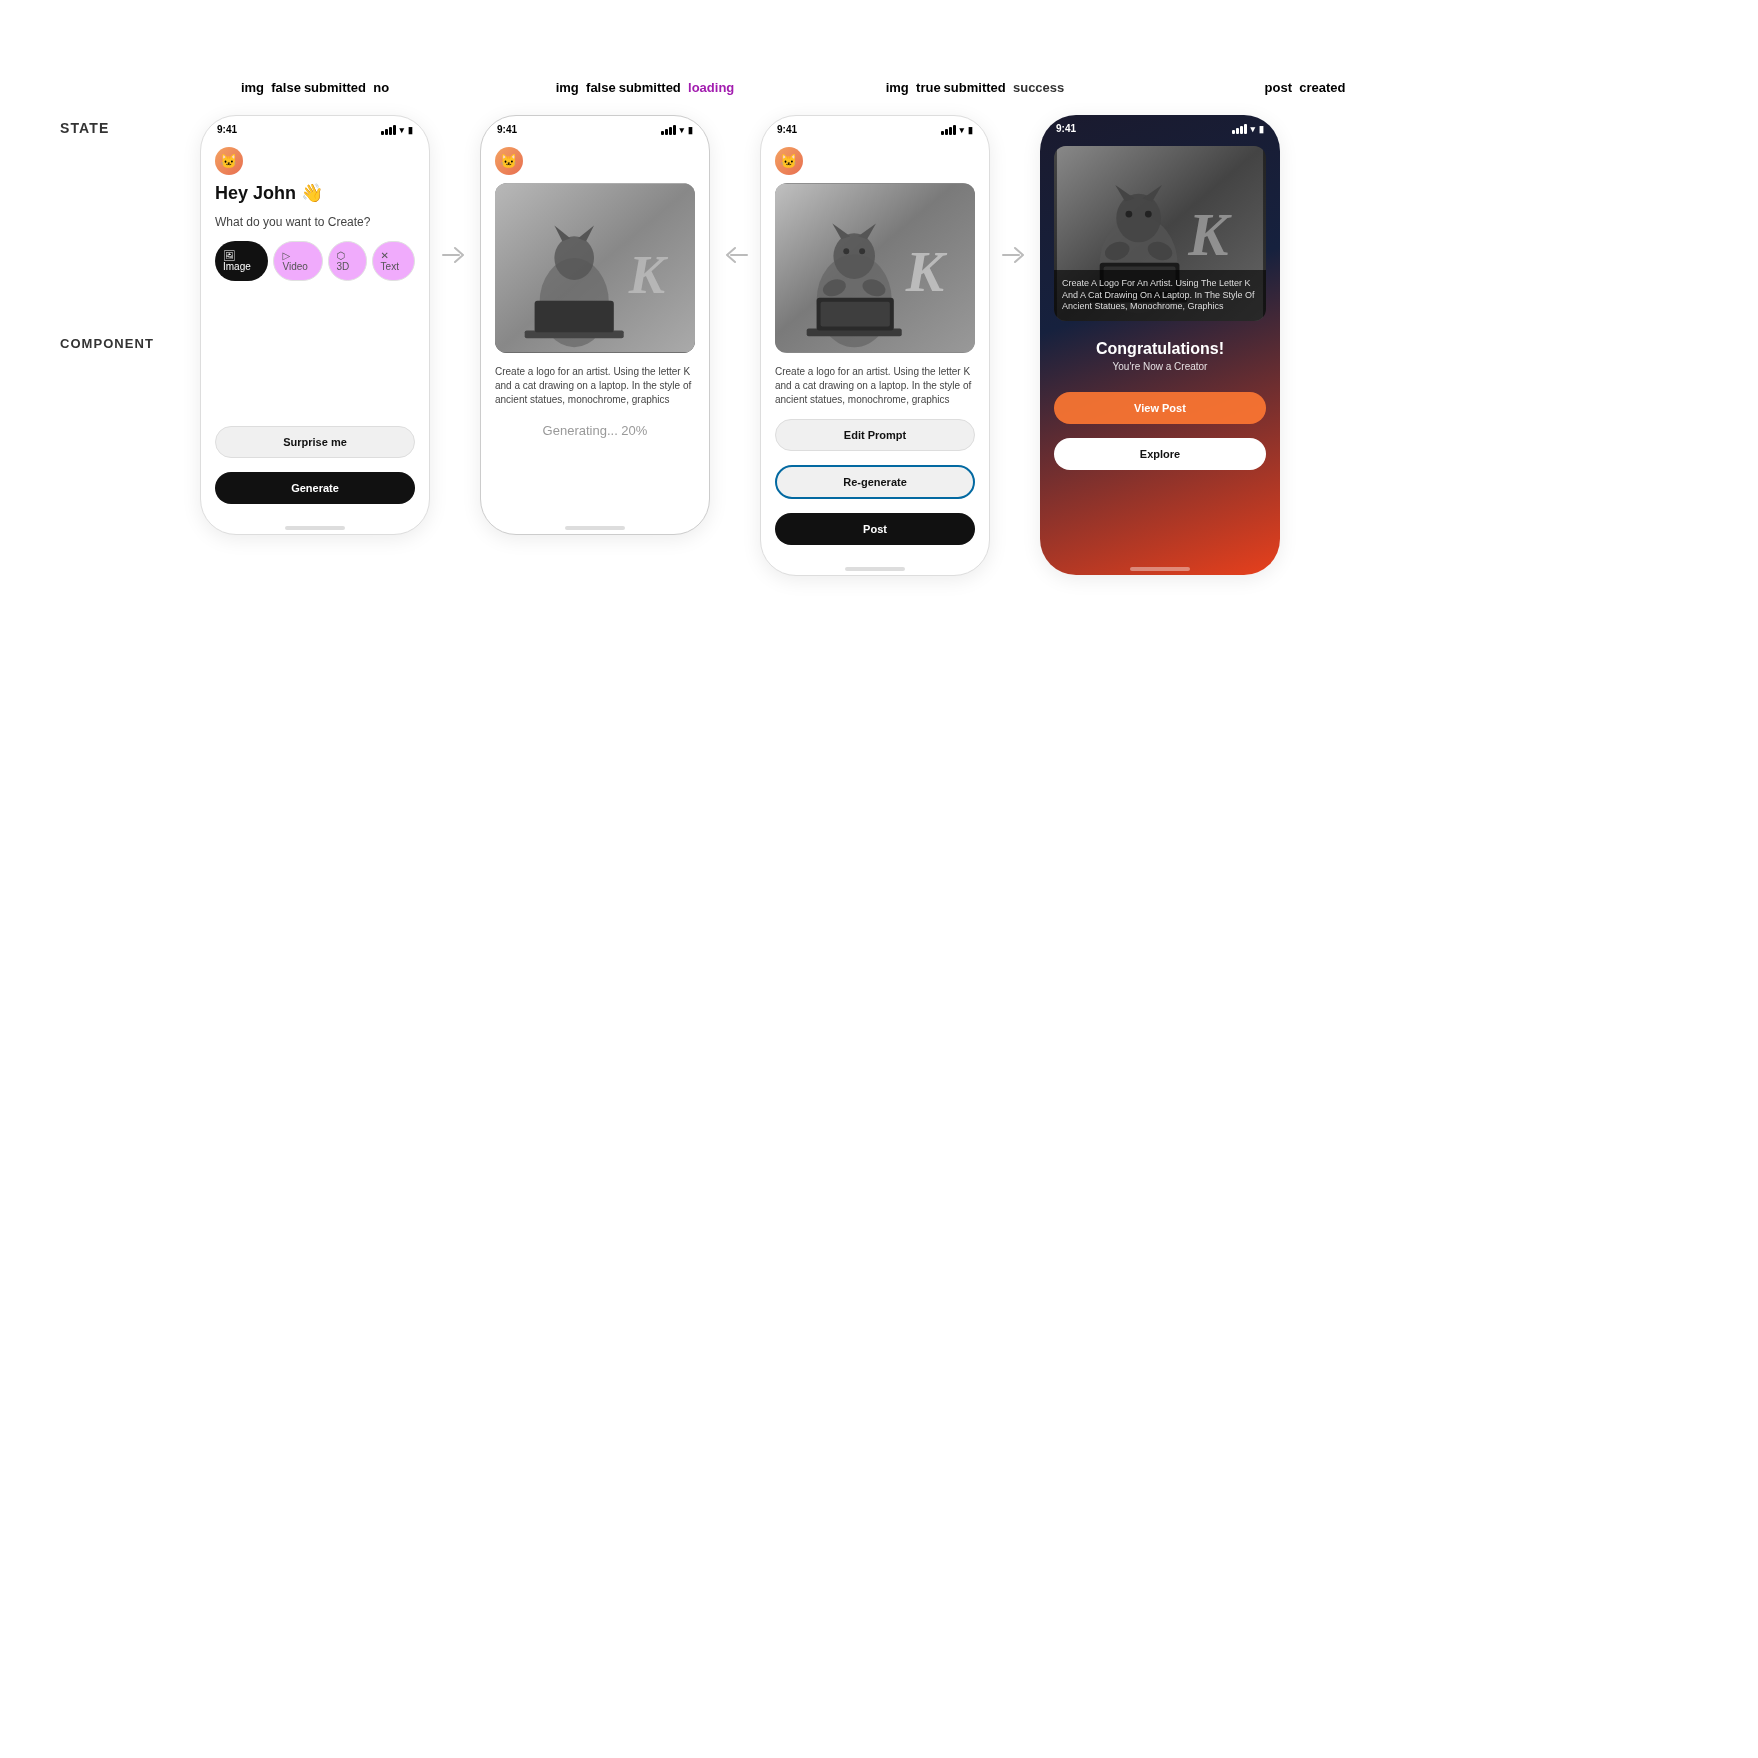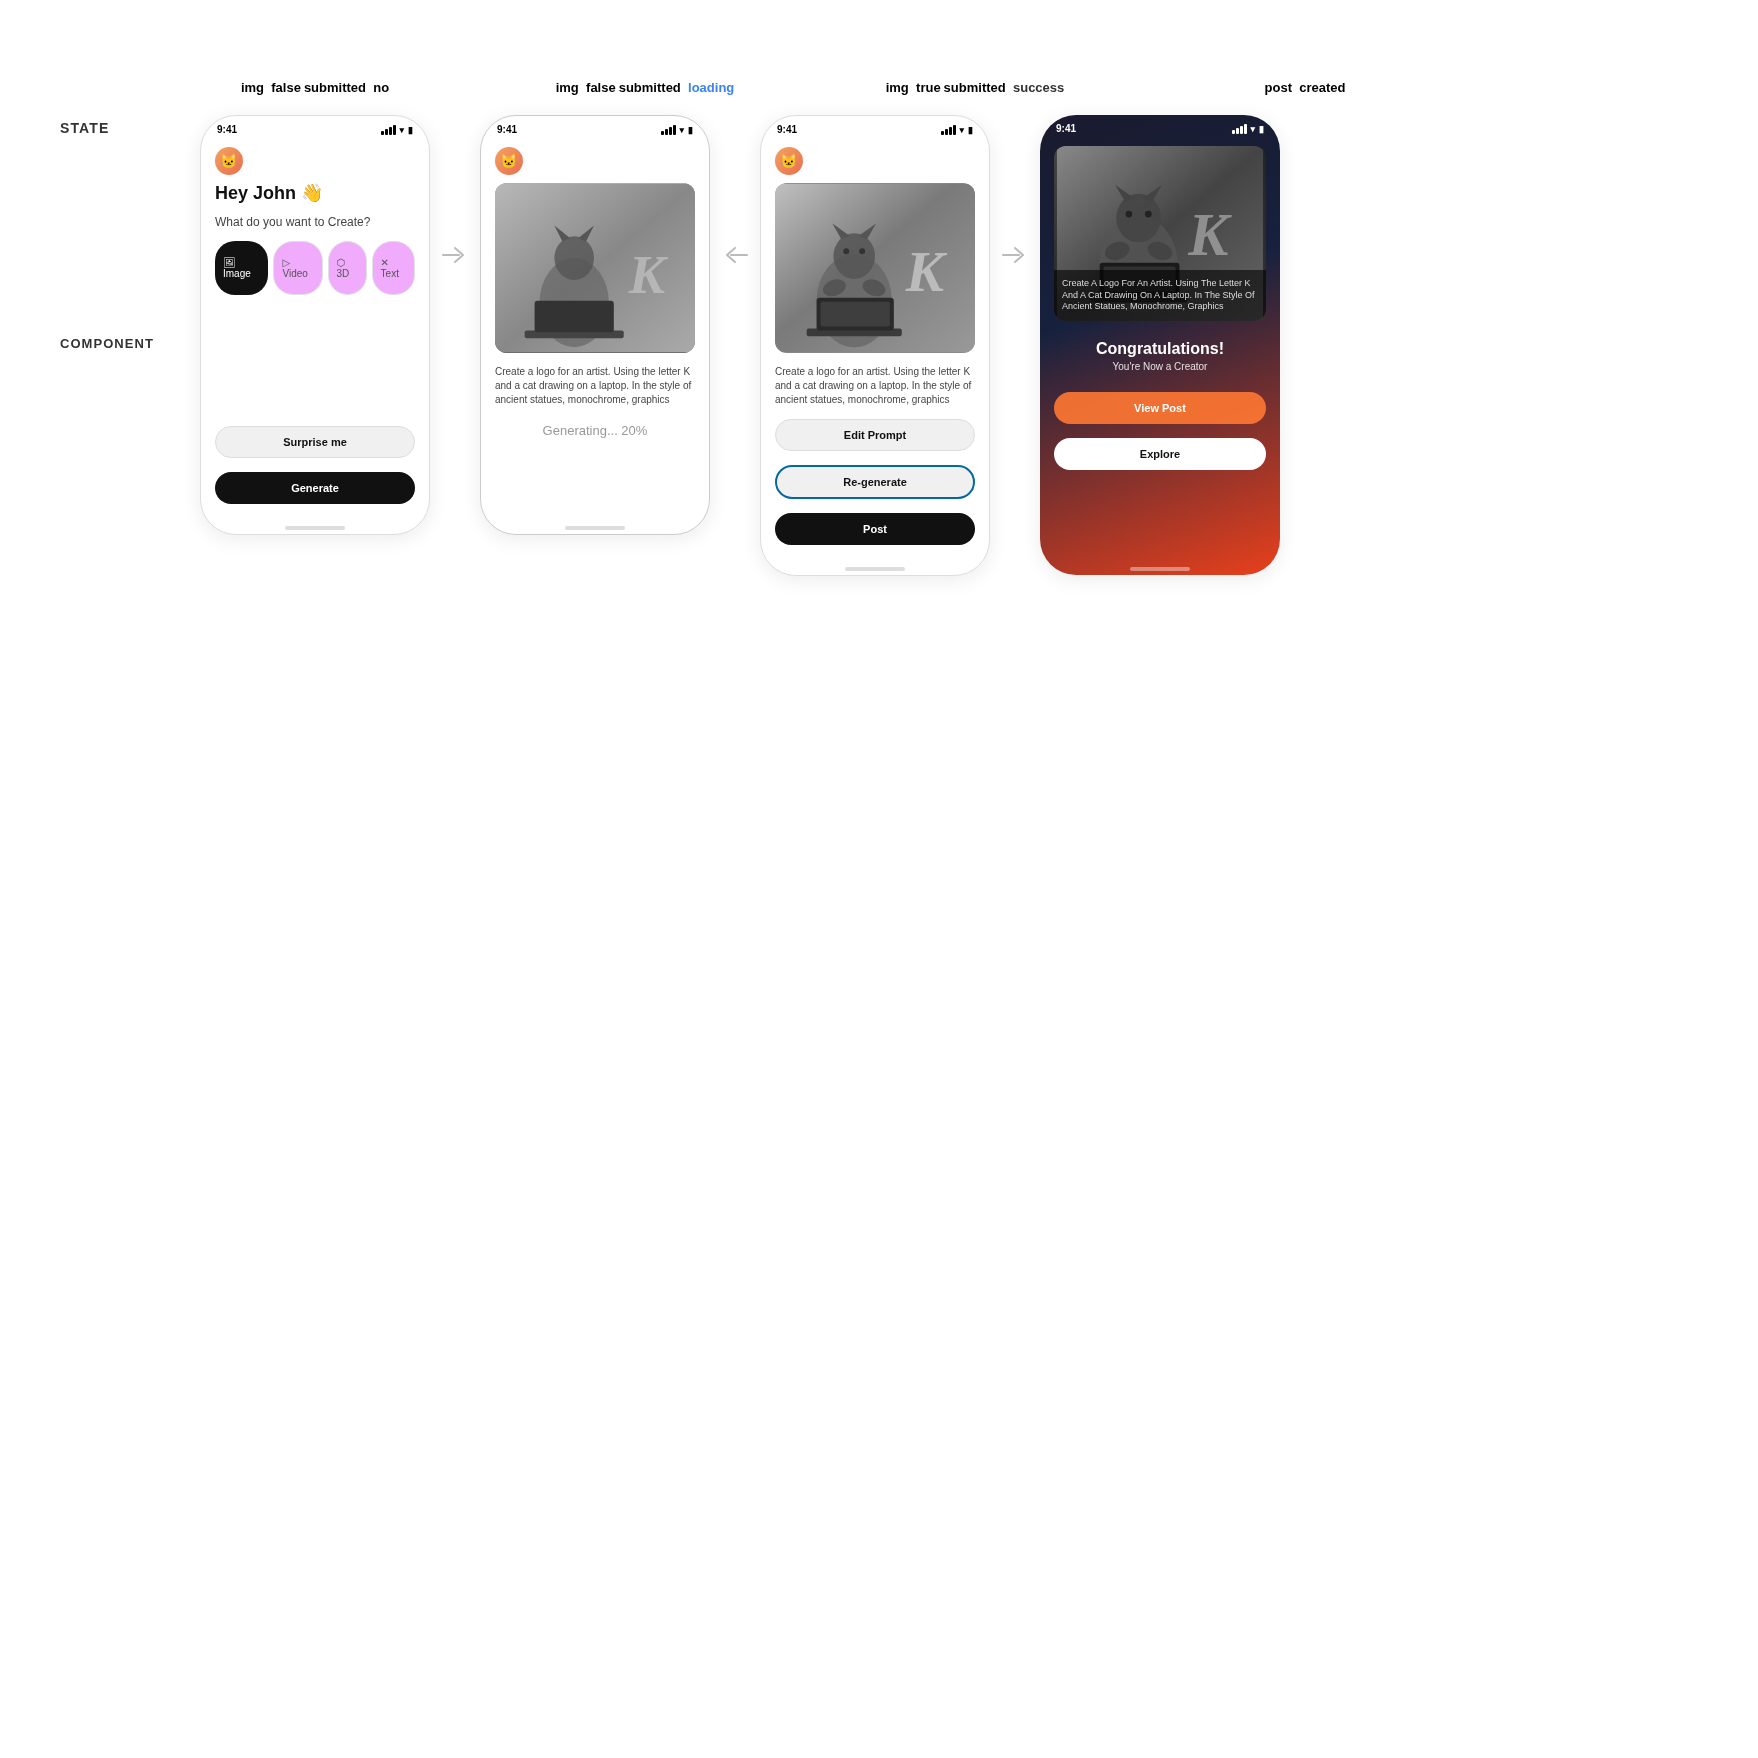--- a/index.html
+++ b/index.html
@@ -138,21 +138,21 @@
       margin-top: 2px;
     }
 
     .type-tabs {
       display: flex;
       gap: 5px;
       margin-top: 4px;
     }
 
     .type-tab {
-      padding: 15px 8px;
+      padding: 8px 8px;
       border-radius: 20px;
       font-size: 10px;
       font-weight: 500;
       display: flex;
       align-items: center;
       gap: 3px;
       cursor: pointer;
     }
 
     .type-tab.active {
@@ -447,21 +447,21 @@
       <div style="width:50px;"></div>
 
       <div class="state-column" style="width:230px; margin-right: 50px;">
         <div class="state-meta">
           <div class="state-meta-line">
             <span>img</span>&nbsp;
             <span style="font-weight:700;">false</span>
           </div>
           <div class="state-meta-line">
             <span>submitted</span>&nbsp;
-            <span style="font-weight:700;color:#3b82f6;">loading</span>
+            <span style="font-weight:700;color:#a21caf;">loading</span>
           </div>
         </div>
       </div>
 
       <div style="width:50px;"></div>
 
       <div class="state-column" style="width:230px; margin-right: 50px;">
         <div class="state-meta">
           <div class="state-meta-line">
             <span>img</span>&nbsp;

